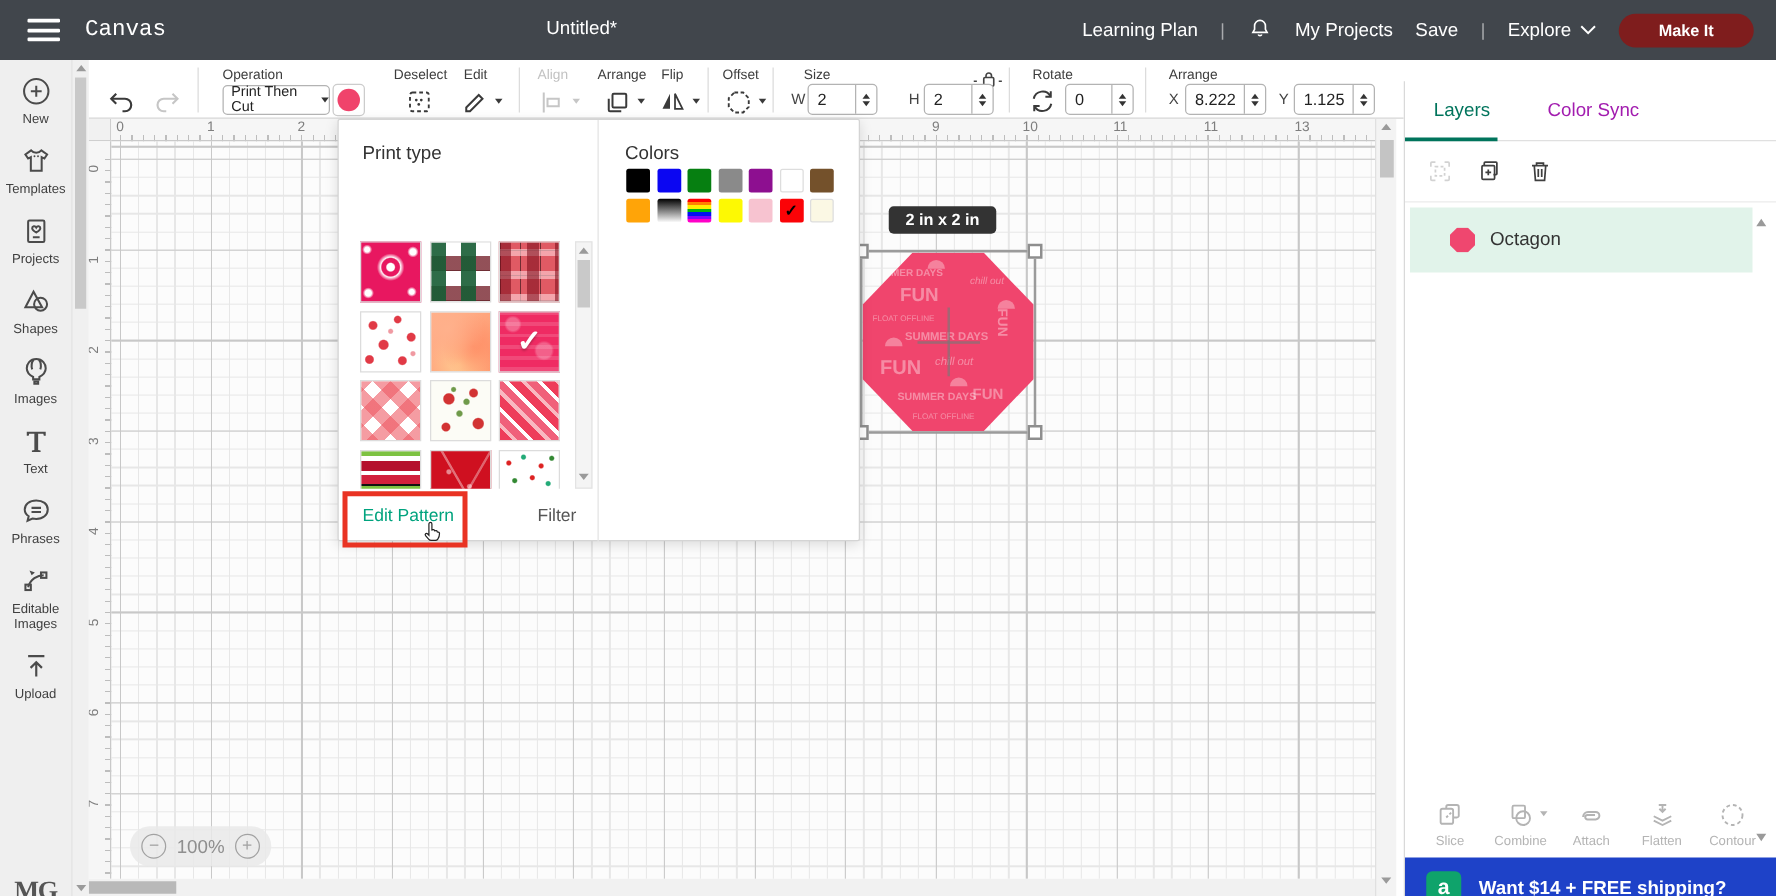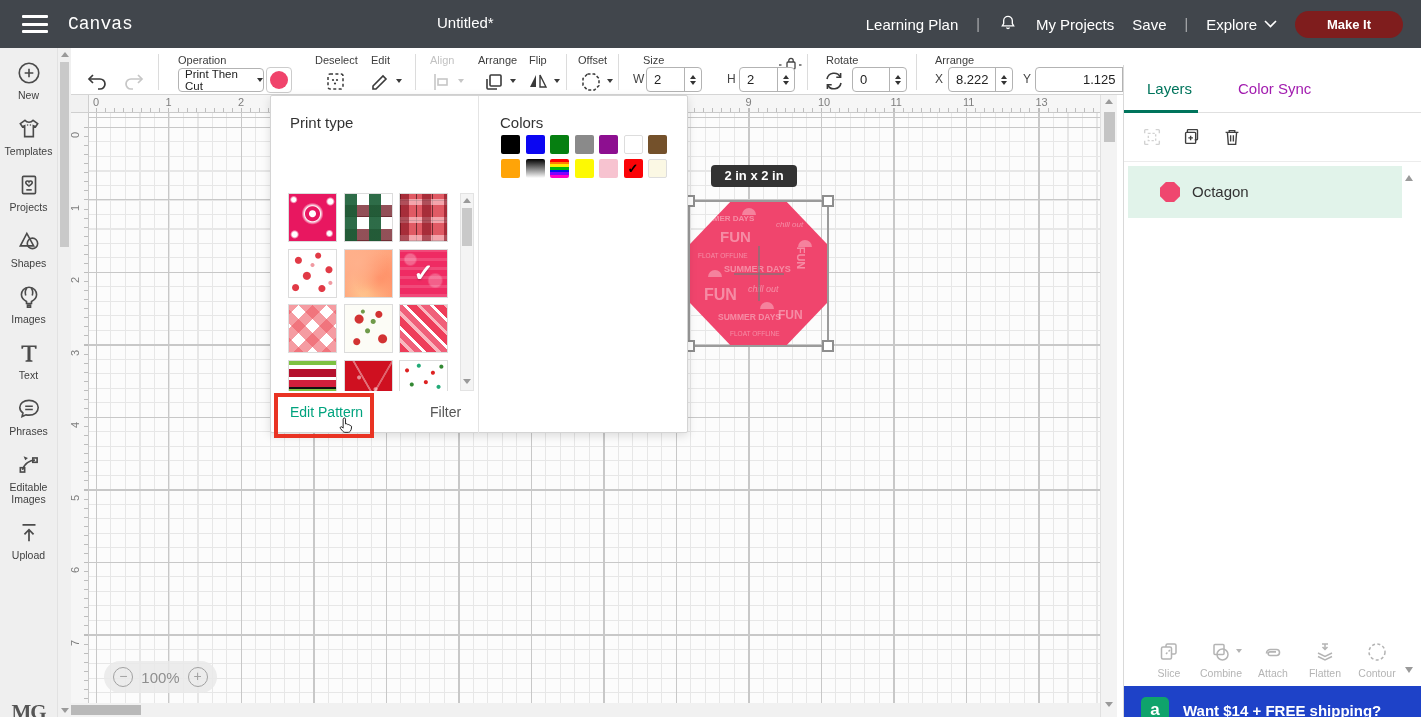--- a/index.html
+++ b/index.html
@@ -215,21 +215,21 @@
   .layer-row { position:absolute; left:4px; top:101px; width:274px; height:52px; background:#e1f3ea; cursor:pointer; }
   .layer-oct { position:absolute; left:32px; top:16px; width:20px; height:20px; background:#ef476f;
                clip-path:polygon(29.3% 0%,70.7% 0%,100% 29.3%,100% 70.7%,70.7% 100%,29.3% 100%,0% 70.7%,0% 29.3%); }
   .layer-name { position:absolute; left:64px; top:17px; font-size:15px; color:#333; }
   .list-arrow { position:absolute; width:0; height:0; border-left:4px solid transparent; border-right:4px solid transparent; }
   .list-arrow.up { left:281px; top:110px; border-bottom:6px solid #9a9a9a; }
   .list-arrow.down { left:281px; top:602px; border-top:6px solid #9a9a9a; }
   .blank-row { position:absolute; left:0; top:522px; width:298px; height:47px; background:#fbfbfb; border-bottom:1px solid #e6e6e6; }
   .blank-swatch { position:absolute; left:11px; top:7px; width:50px; height:33px; background:#fff; border:1px solid #8f8f8f; }
   .blank-label { position:absolute; left:73px; top:17px; font-size:12px; color:#222; }
-  .r-actions { position:absolute; left:0; top:570px; width:298px; height:51px; display:flex; justify-content:center; padding:0 10px; }
+  .r-actions { position:absolute; left:0; top:570px; width:298px; height:51px; display:flex; justify-content:space-between; padding:0 10px; }
   .act-item { width:52px; text-align:center; color:#b4b4b4; padding-top:5px; cursor:default; }
   .act-item .a-icon { width:24px; height:24px; margin:0 auto; color:#b4b4b4; position:relative; }
   .act-item .a-label { font-size:10.5px; margin-top:3px; }
   .act-caret { position:absolute; right:-9px; top:9px; width:0; height:0; border-left:3.5px solid transparent;
                border-right:3.5px solid transparent; border-top:4.5px solid #b4b4b4; }
   .promo { position:absolute; left:0; top:621px; width:298px; height:48px; background:#1e42c8; display:flex; align-items:center; cursor:pointer; }
   .promo-logo { position:relative; margin-left:17px; width:28px; height:26px; background:#0fa36b; border-radius:5px;
                 color:#fff; font-weight:bold; font-size:17px; text-align:center; line-height:25px; }
   .promo-logo::after { content:""; position:absolute; left:2px; bottom:-6px; width:0; height:0;
                        border-left:7px solid #0fa36b; border-bottom:7px solid transparent; }
@@ -497,21 +497,21 @@
     <div class="wh-letter" style="left:864px;">X</div>
     <div class="numgroup" style="left:877px;">
       <div class="val" style="width:46px;">8.222</div>
       <div class="stepper">
           <div class="st-up"></div>
           <div class="st-dn"></div>
         </div>
     </div>
     <div class="wh-letter" style="left:952px;">Y</div>
     <div class="numgroup" style="left:964px;">
-      <div class="val" style="width:46px;margin-left:40px;">1.125</div>
+      <div class="val" style="width:46px;">1.125</div>
       <div class="stepper">
           <div class="st-up"></div>
           <div class="st-dn"></div>
         </div>
     </div>
   </div>
 
   <div class="canvas-region">
     <div class="grid"></div>
     <div class="ruler-corner"></div>

